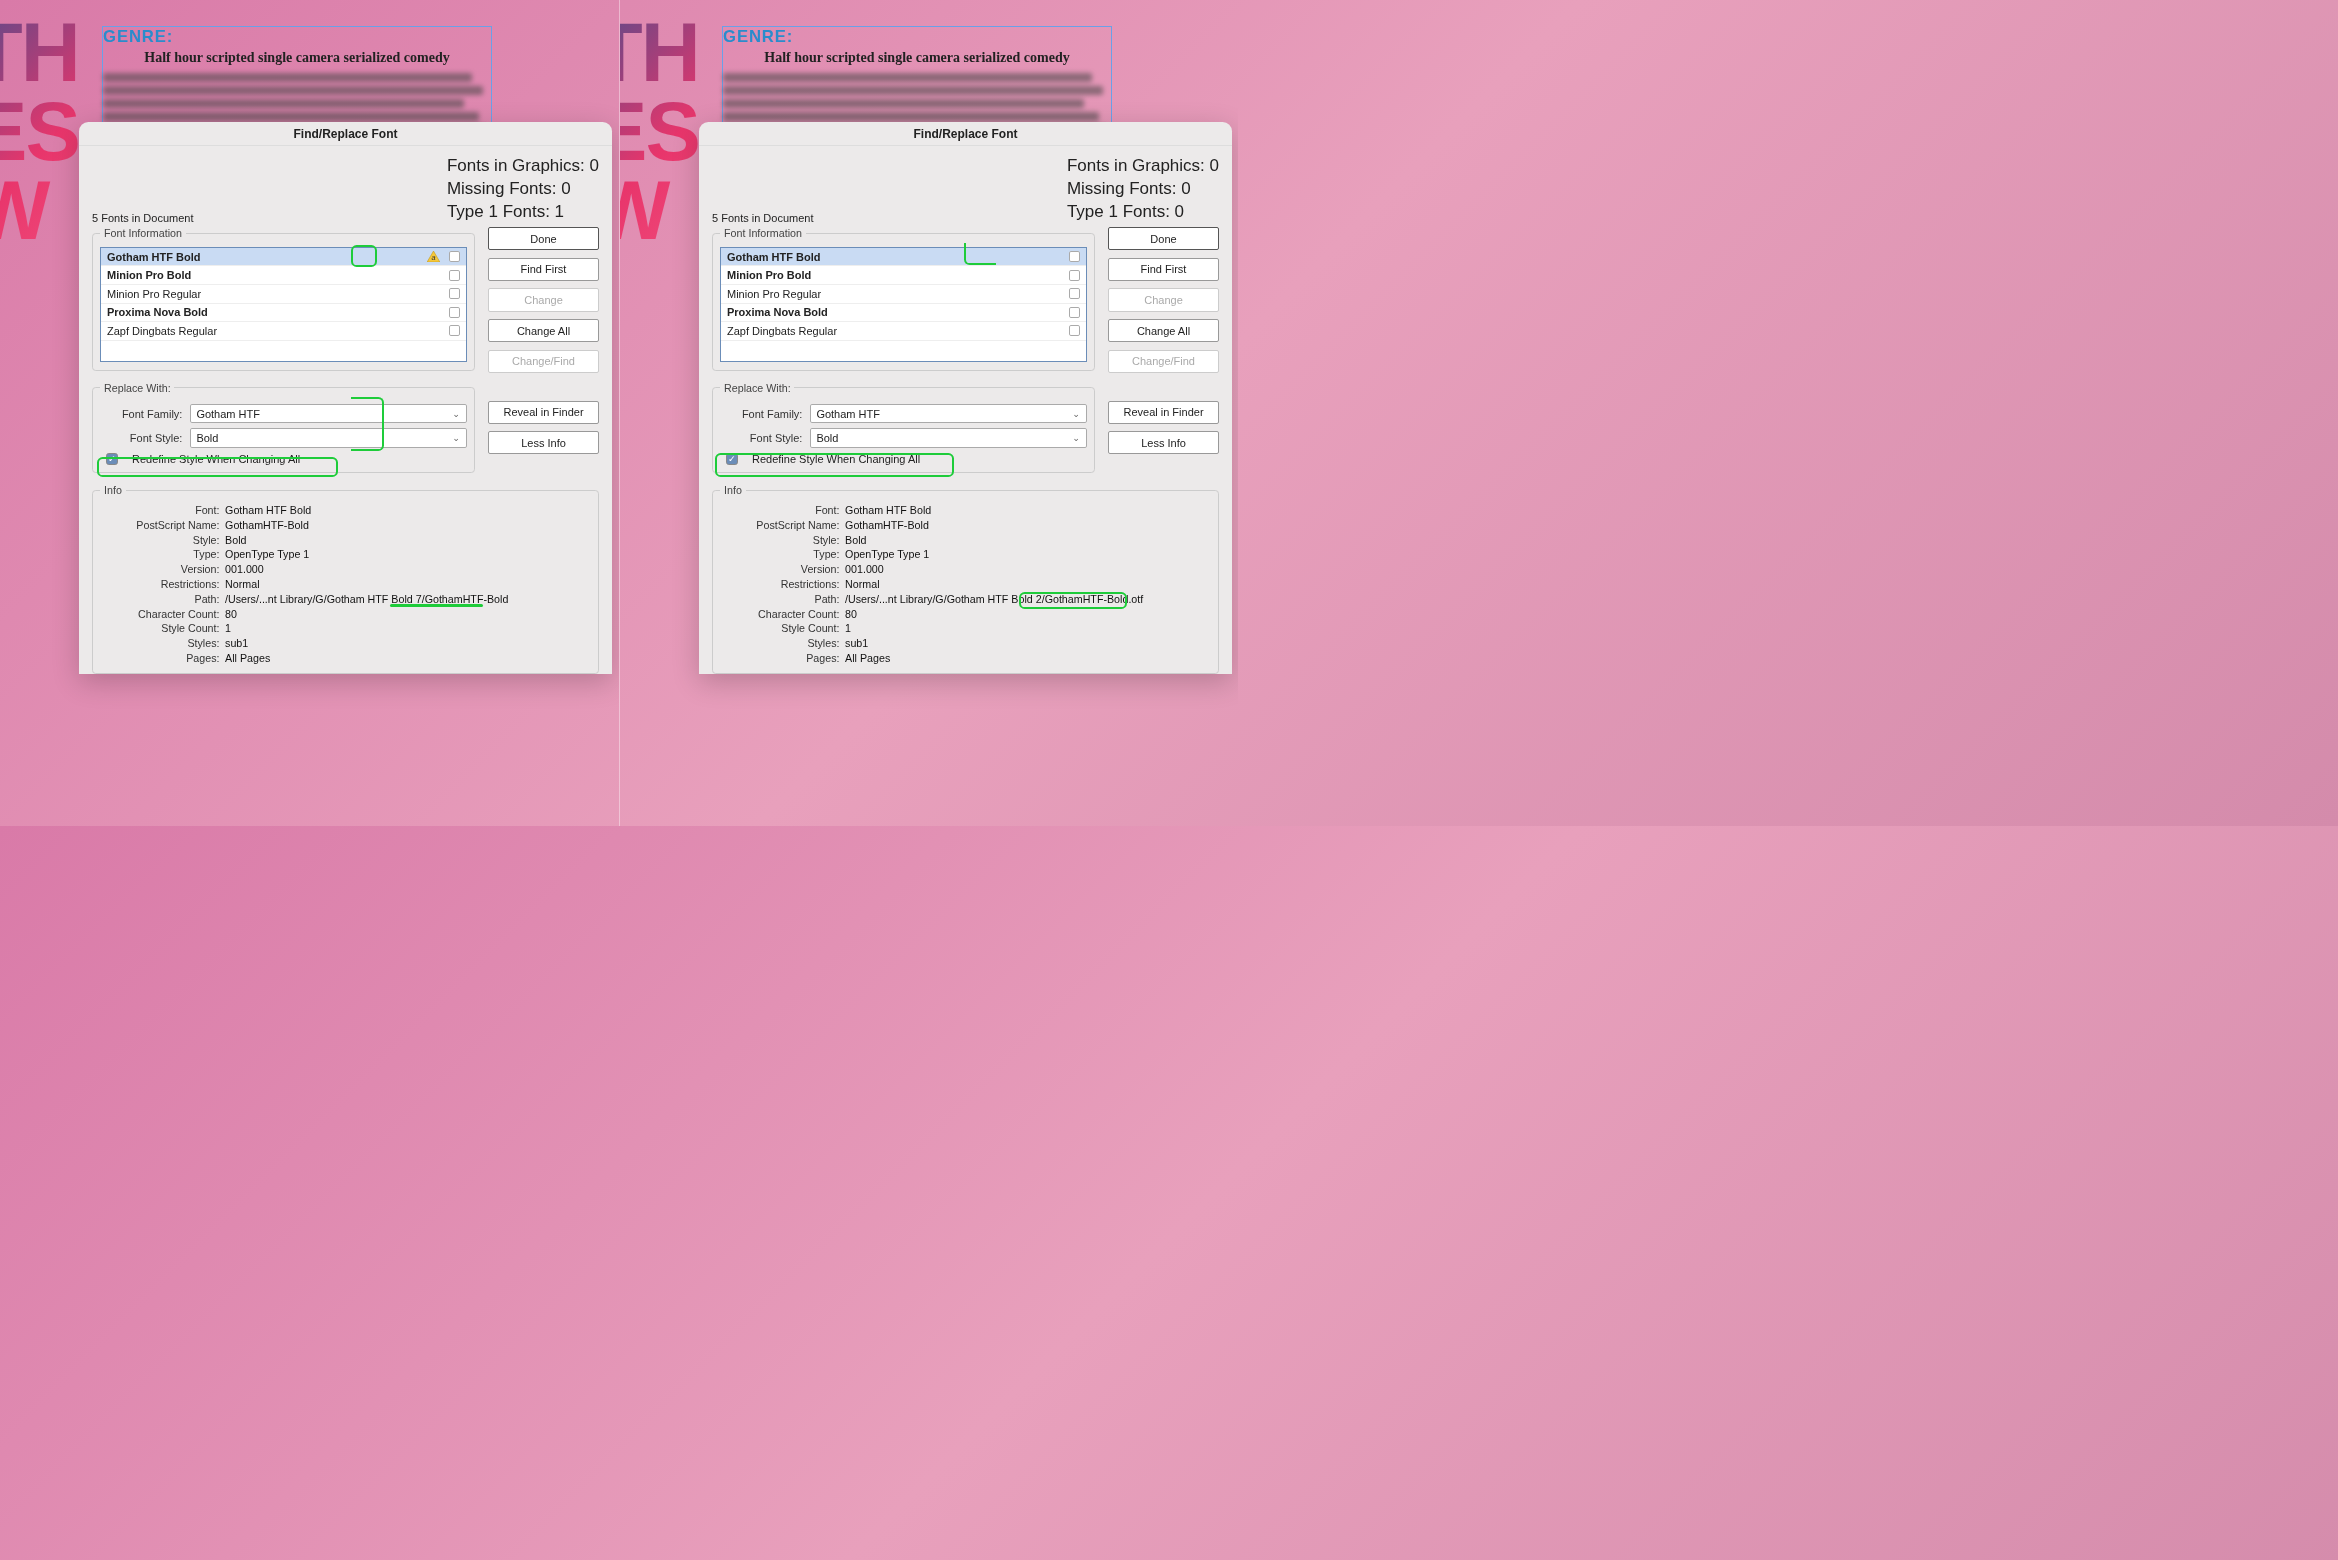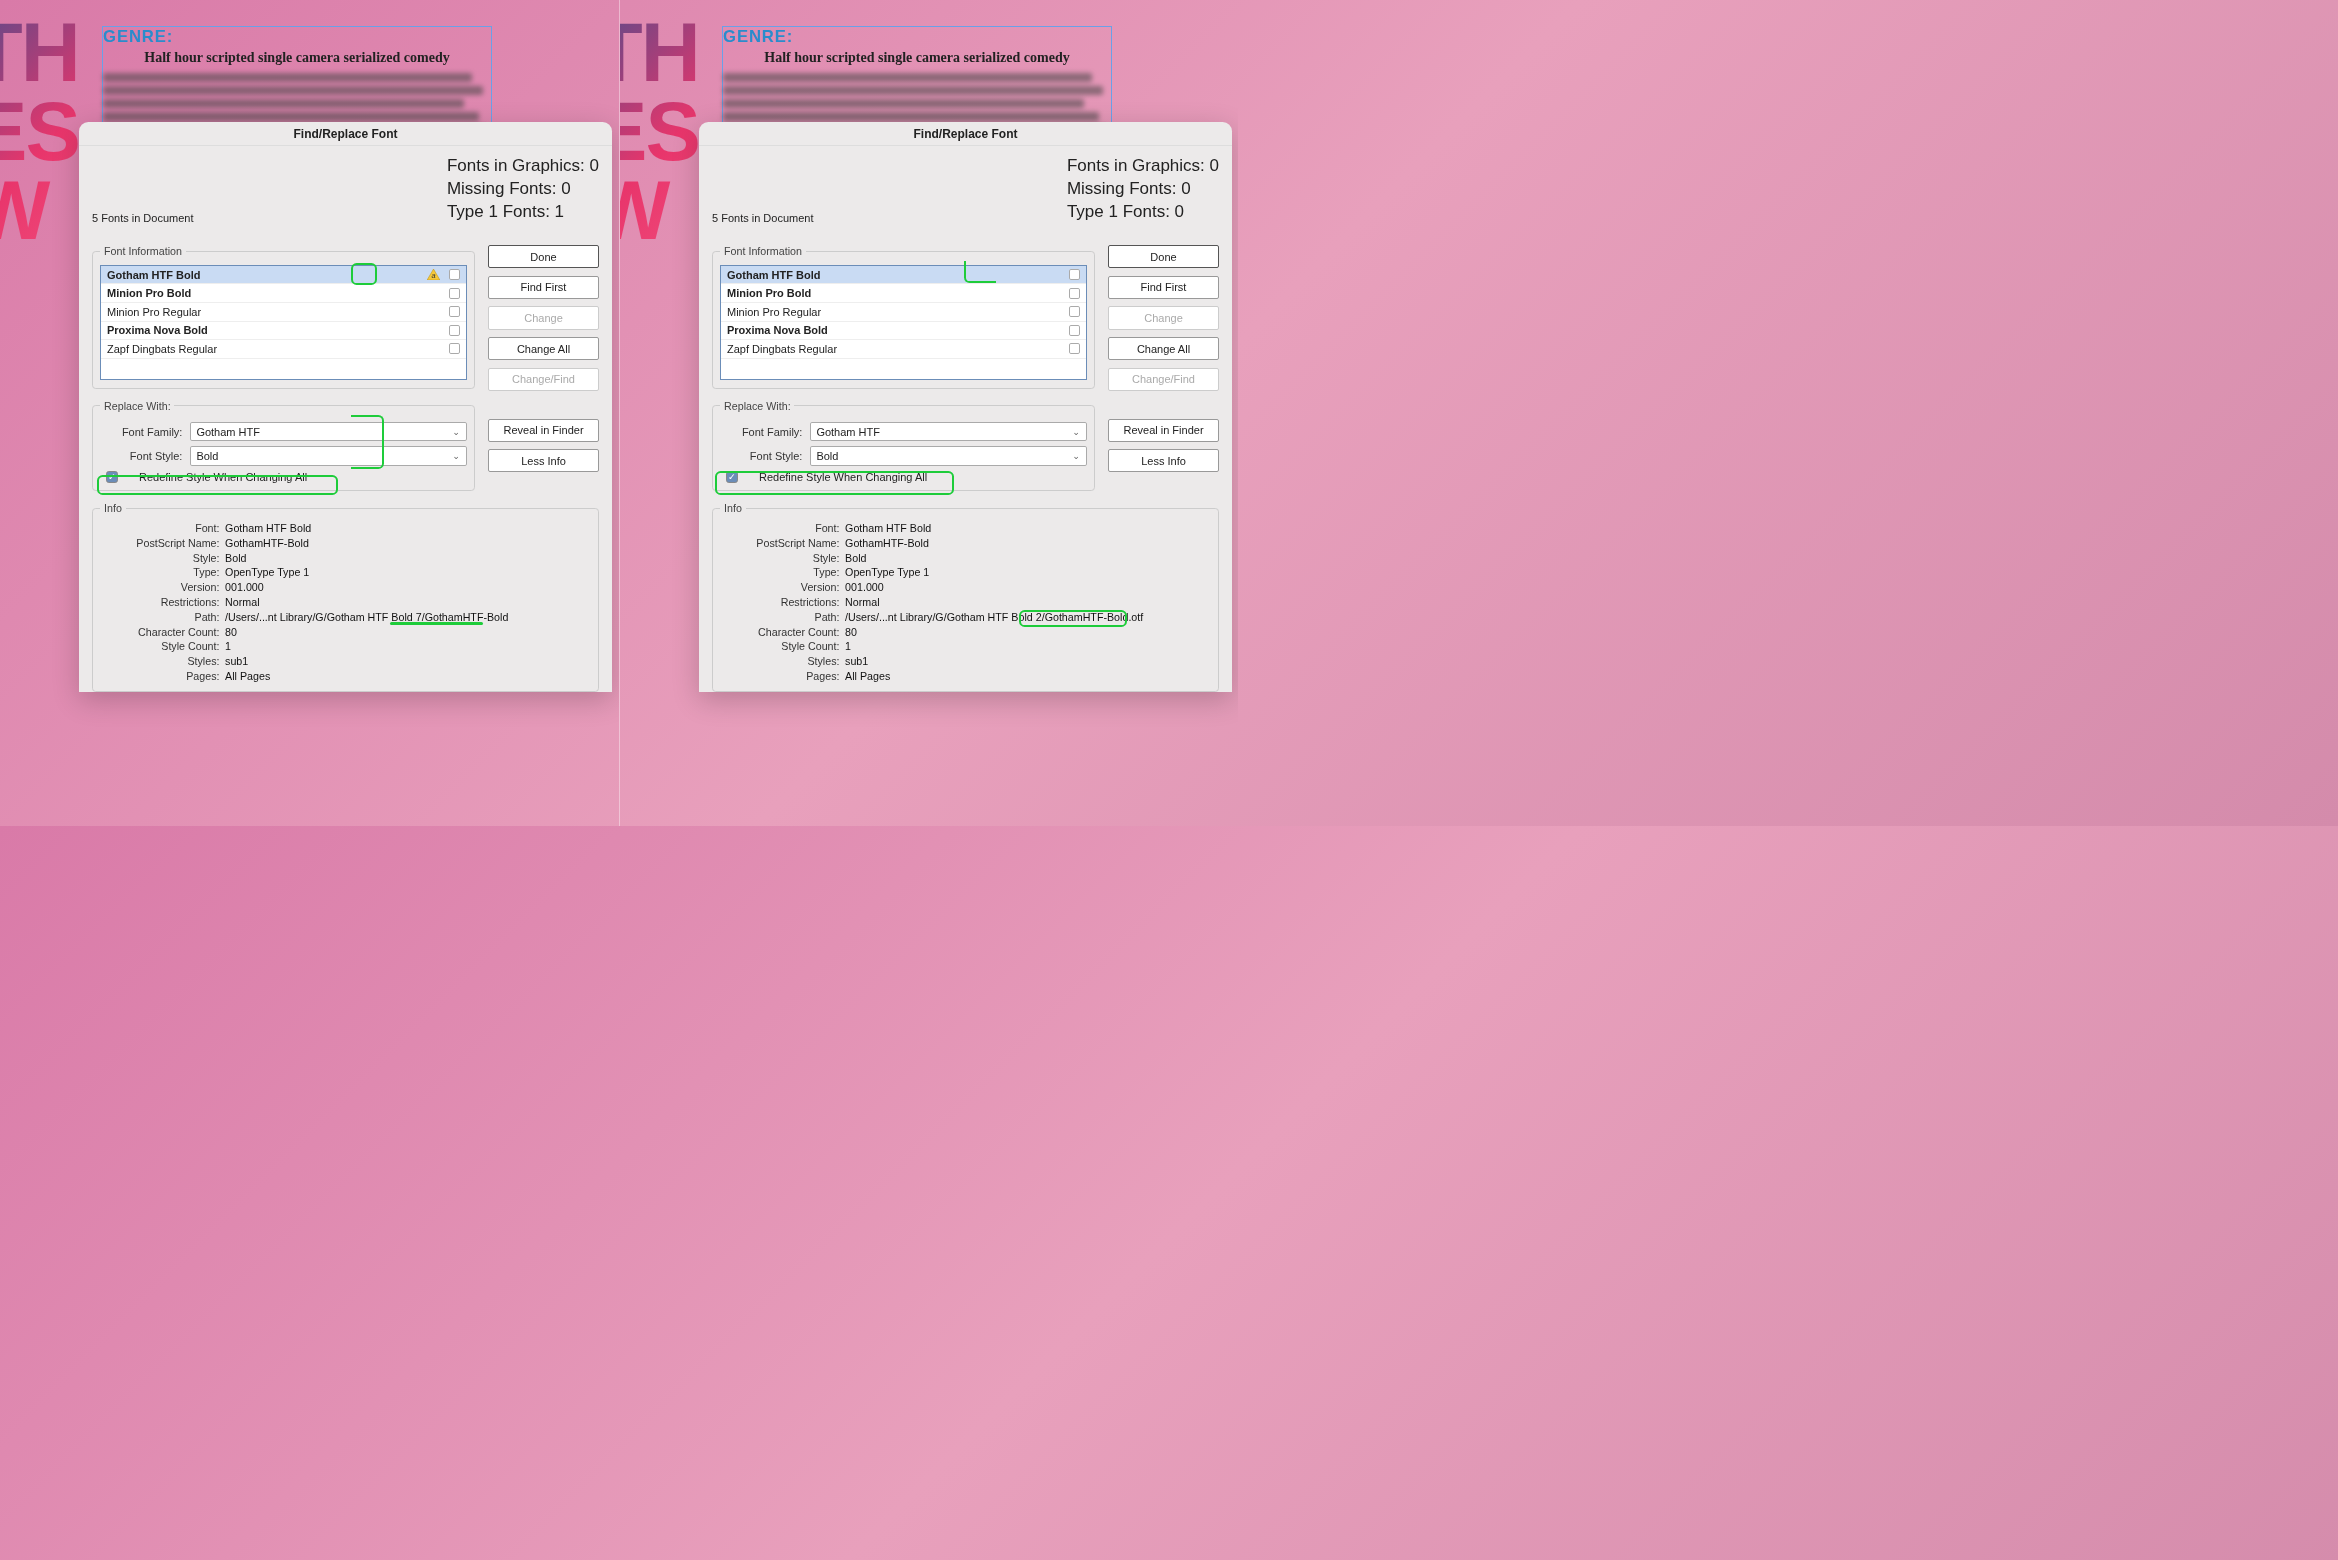--- a/index.html
+++ b/index.html
@@ -50,21 +50,21 @@
     font-size: 11px; color: #222;
   }
   .dialog-title {
     text-align: center; font-weight: 700; font-size: 12px;
     padding: 4.6px 0; border-bottom: 0.9px solid #ddd;
   }
   .dialog-body { padding: 9.3px 13px 0 13px; }
   .top-row { display:flex; justify-content:space-between; align-items:flex-end; }
   .stats { text-align:left; font-size: 17px; line-height:1.35; }
 
-  .content-row { display:flex; gap: 13px; margin-top: 21px; }
+  .content-row { display:flex; gap: 13px; margin-top: 3px; }
   .left-col { flex: 1; }
   .right-col { width: 111px; display:flex; flex-direction:column; gap:7.4px; }
 
   fieldset {
     border: 0.9px solid #ccc; border-radius: 3.7px; padding: 5.6px 7.4px 7.4px 7.4px;
     position: relative; background: #eceaea;
   }
   legend { font-size: 10.7px; padding: 0 3.7px; color:#444; }
 
   .font-list {
@@ -92,21 +92,21 @@
   .btn.disabled { color:#aaa; border-color:#ccc; }
 
   .replace-box { margin-top: 11px; }
   .field-row { display:flex; align-items:center; margin: 4.6px 0; }
   .field-row label { width: 82px; text-align:right; margin-right:7.4px; font-size:11px; color:#333;}
   .field-row .sel {
     flex:1; display:flex; align-items:center; justify-content:space-between;
     border:0.9px solid #aaa; background:#fff; padding:2.8px 5.6px; font-size:11px; border-radius:1.9px;
   }
   .chev { font-size:9.3px; color:#666; }
-  .check-row { display:flex; align-items:center; gap:21px; margin-top:5.6px; margin-left:5.6px;}
+  .check-row { display:flex; align-items:center; gap:14px; margin-top:5.6px; margin-left:5.6px;}
   .check-row .cb {
     width:12px; height:12px; border:0.9px solid #888; border-radius:2.8px;
     background:#6b8db8; position:relative;
   }
   .check-row .cb::after{
     content:"✓"; color:#fff; font-size:9.3px; position:absolute; left:0.9px; top:-0.9px;
   }
 
   .info-box { margin-top: 11px; }
   .info-grid { display:grid; grid-template-columns: 121px 1fr; row-gap:2.8px; font-size:10.7px; padding: 1.9px 3.7px;}

